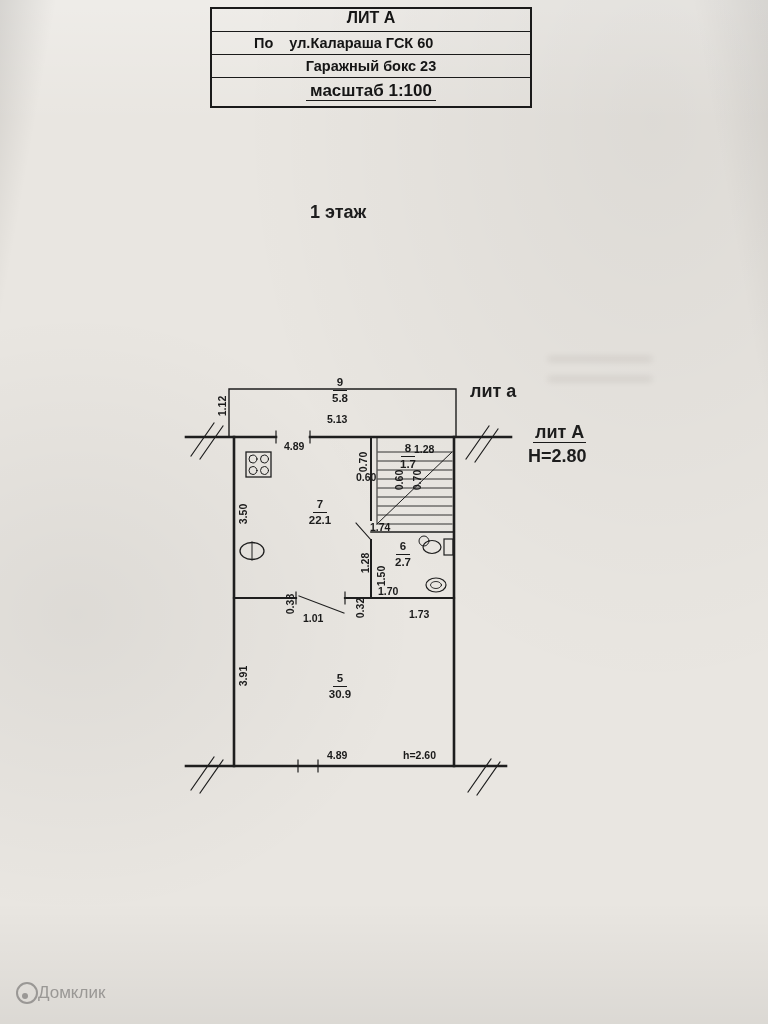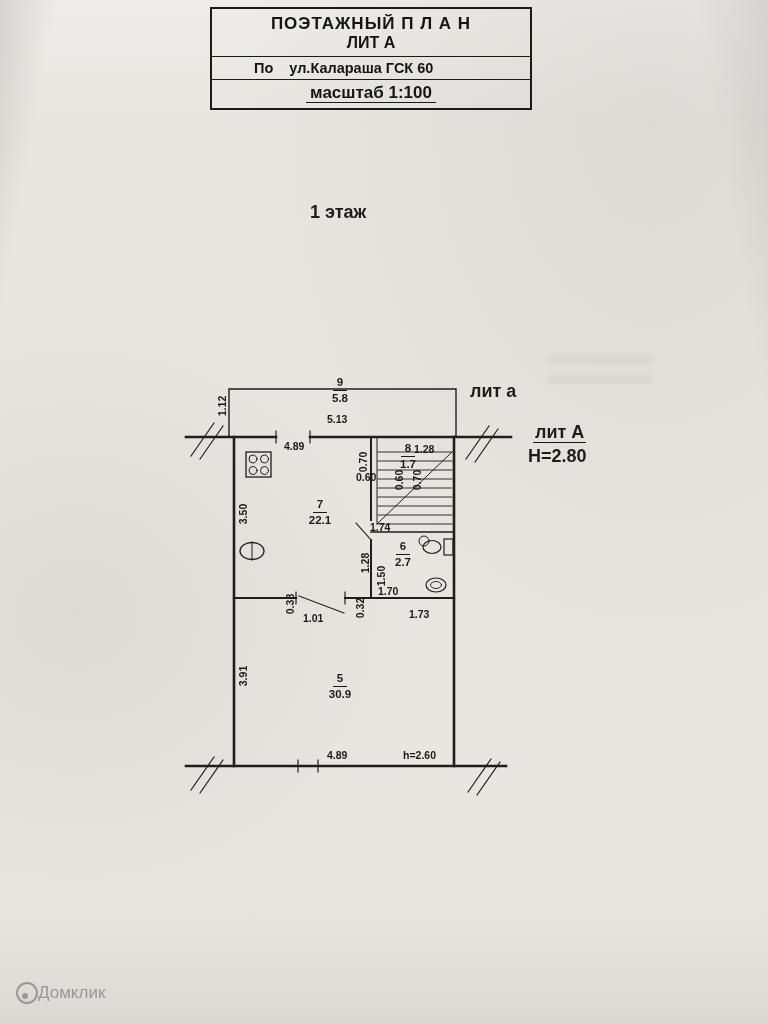--- a/index.html
+++ b/index.html
@@ -43,25 +43,25 @@
   .wm-icon { width:22px; height:22px; border:2.5px solid rgba(150,148,145,0.95); border-radius:50%; position:relative; }
   .wm-icon::after { content:""; position:absolute; left:4px; bottom:3px; width:6px; height:6px; border-radius:50%; background:rgba(150,148,145,0.95); }
   .wm-text { font-size:17px; font-weight:500; color:rgba(150,148,145,0.95); }
 </style>
 </head>
 <body>
 
 <div class="page">
 
   <div class="title-block">
-    <div class="tb-r1">ПОЭТАЖНЫЙ П Л А Н</div>
     <div class="tb-r2">ЛИТ А</div>
     <div class="tb-r3">
       <span class="lbl">По</span><span>ул.Калараша ГСК 60</span>
     </div>
+    <div class="tb-r4">Гаражный бокс 23</div>
     <div class="tb-r5"><span>масштаб 1:100</span></div>
   </div>
 
   <div class="floor-label">1 этаж</div>
 
   <div class="smudge"></div>
 
   <svg class="plan" width="768" height="1024" viewBox="0 0 768 1024" fill="none" stroke="#1e1e1e" stroke-linecap="square">
 
     <path d="M229,436 V389 H456 V436" stroke-width="1.4"></path>

